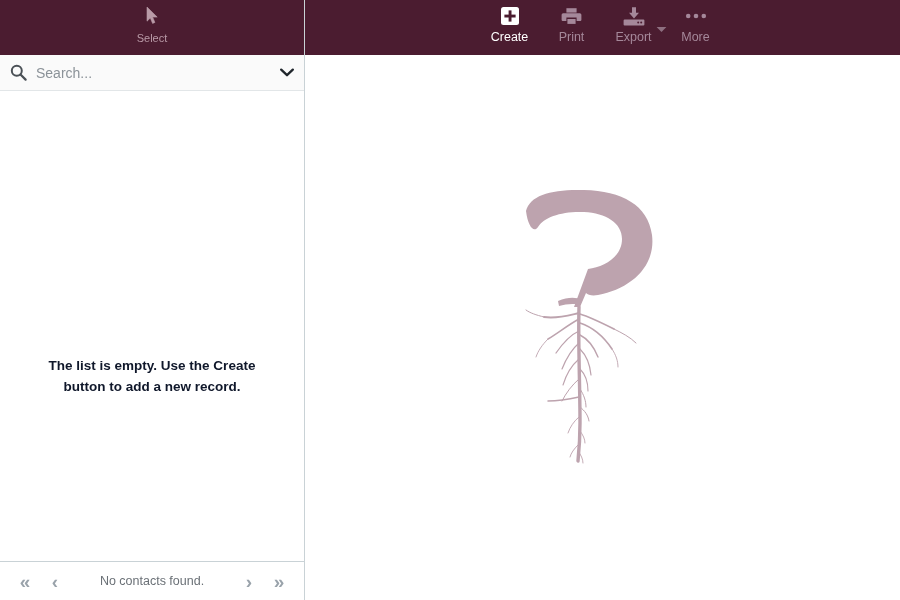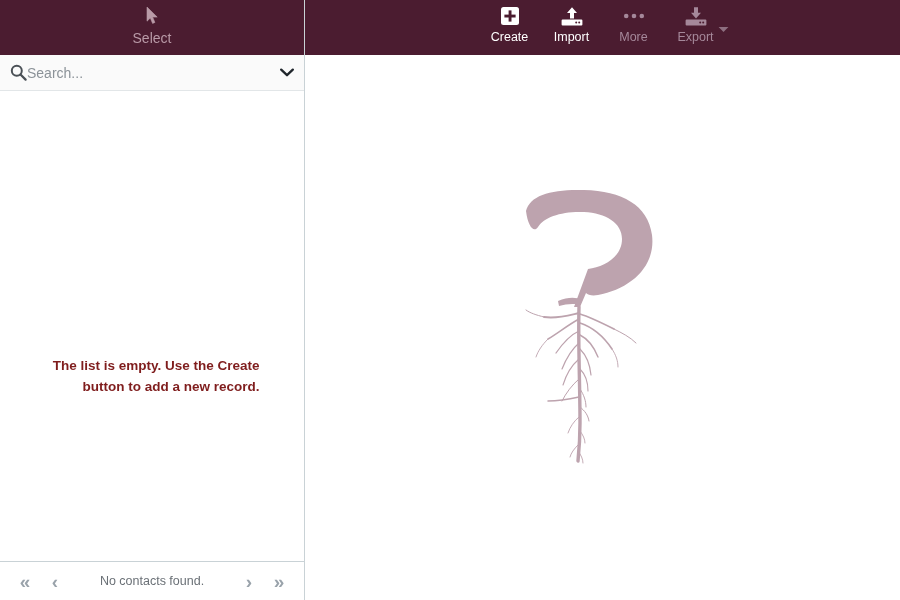--- a/index.html
+++ b/index.html
@@ -30,33 +30,34 @@
     align-items: center; justify-content: flex-start;
     padding-top: 4px;
     flex: 0 0 55px;
     position: relative;
   }
   #select-header .cursor-ico {
     height: 22px; width: 22px;
     display: flex; align-items: center; justify-content: center;
   }
   #select-header .tb-label {
-    font-size: 14px;
+    font-size: 11px;
     color: #b99aa7;
     line-height: 14px;
     margin-top: 5px;
   }
 
   #search-bar {
     height: 36px;
     flex: 0 0 36px;
     background: #fafafa;
     border-bottom: 1px solid #e2e6e8;
     display: flex; align-items: center;
     padding: 0 8px 0 10px;
+    gap: 9px;
   }
   #search-bar .mag { flex: 0 0 17px; display:flex; align-items:center; }
   #search-input {
     flex: 1 1 auto;
     border: none; outline: none;
     background: transparent;
     font-family: "Liberation Sans", sans-serif;
     font-size: 14px;
     color: #3b4045;
   }
@@ -72,25 +73,25 @@
     background: #ffffff;
     position: relative;
     display: flex;
     align-items: flex-start;
     justify-content: center;
     border-bottom: 1px solid #c9d2d6;
   }
   #empty-msg {
     margin-top: 264px;
     width: 215px;
-    text-align: right;
+    text-align: center;
     font-size: 13.5px;
     font-weight: bold;
     line-height: 21px;
-    color: #7f1d1d;
+    color: #0f172a;
   }
 
   #pagination {
     height: 38px;
     flex: 0 0 38px;
     background: #ffffff;
     display: flex; align-items: center;
     padding: 0 10px;
   }
   #pagination .pg-btn {
@@ -229,61 +230,60 @@
         <span class="tb-ico">
           <svg width="20" height="20" viewBox="0 0 20 20">
             <rect x="1" y="1" width="18" height="18" rx="2.5" fill="#ffffff"></rect>
             <rect x="8.6" y="4.4" width="2.9" height="11.2" fill="#4b1c30"></rect>
             <rect x="4.4" y="8.6" width="11.2" height="2.9" fill="#4b1c30"></rect>
           </svg>
         </span>
         <span class="tb-label">Create</span>
       </div>
 
-
-
-
-      <div class="tb-item enabled">
-        <span class="tb-ico">
-          <svg width="22" height="21" viewBox="0 0 22 21">
-            <path d="M11 1.2 L16.0 7.0 h-3.0 v5.6 h-4.0 v-5.6 h-3.0 z" fill="#ffffff"></path>
-            <path d="M1.6 13.4 h18.8 a1.0 1.0 0 0 1 1.0 1.0 v4.0 a1.0 1.0 0 0 1 -1.0 1.0 h-18.8 a1.0 1.0 0 0 1 -1.0 -1.0 v-4.0 a1.0 1.0 0 0 1 1.0 -1.0 z" fill="#ffffff"></path>
-            <circle cx="15.2" cy="16.4" r="1.0" fill="#4b1c30"></circle>
-            <circle cx="18.2" cy="16.4" r="1.0" fill="#4b1c30"></circle>
-          </svg>
-        </span>
-        <span class="tb-label">Import</span>
-      </div>
-
       <div class="tb-item disabled">
         <span class="tb-ico">
-          <svg width="22" height="8" viewBox="0 0 22 8">
-            <circle cx="3.2" cy="4" r="2.3" fill="#a5889a"></circle>
-            <circle cx="11.0" cy="4" r="2.3" fill="#a5889a"></circle>
-            <circle cx="18.8" cy="4" r="2.3" fill="#a5889a"></circle>
-          </svg>
-        </span>
-        <span class="tb-label">More</span>
+          <svg width="21" height="20" viewBox="0 0 21 20">
+            <path d="M5.4 2.2 h10.2 v4.4 h-10.2 z" fill="#a5889a"></path>
+            <path d="M2.2 7.2 h16.6 a1.6 1.6 0 0 1 1.6 1.6 v5.0 a1.2 1.2 0 0 1 -1.2 1.2 h-3.6 v-3.6 h-10.2 v3.6 h-3.6 a1.2 1.2 0 0 1 -1.2 -1.2 v-5.0 a1.6 1.6 0 0 1 1.6 -1.6 z" fill="#a5889a"></path>
+            <path d="M6.4 13.0 h8.2 v4.9 h-8.2 z" fill="#a5889a"></path>
+          </svg>
+        </span>
+        <span class="tb-label">Print</span>
       </div>
+
+
+
 
       <div class="tb-item disabled">
         <span class="tb-ico">
           <svg width="22" height="21" viewBox="0 0 22 21">
             <path d="M9.0 1.2 h4.0 v5.6 h3.0 L11.0 12.6 L6.0 6.8 h3.0 z" fill="#a5889a"></path>
             <path d="M1.6 13.4 h18.8 a1.0 1.0 0 0 1 1.0 1.0 v4.0 a1.0 1.0 0 0 1 -1.0 1.0 h-18.8 a1.0 1.0 0 0 1 -1.0 -1.0 v-4.0 a1.0 1.0 0 0 1 1.0 -1.0 z" fill="#a5889a"></path>
             <circle cx="15.2" cy="16.4" r="1.0" fill="#4b1c30"></circle>
             <circle cx="18.2" cy="16.4" r="1.0" fill="#4b1c30"></circle>
           </svg>
         </span>
         <span class="tb-label">Export</span>
         <span class="tb-caret">
           <svg width="11" height="7" viewBox="0 0 11 7">
             <path d="M0.6 1.0 L5.5 6.0 L10.4 1.0 Z" fill="#8e6f80"></path>
           </svg>
         </span>
+      </div>
+
+      <div class="tb-item disabled">
+        <span class="tb-ico">
+          <svg width="22" height="8" viewBox="0 0 22 8">
+            <circle cx="3.2" cy="4" r="2.3" fill="#a5889a"></circle>
+            <circle cx="11.0" cy="4" r="2.3" fill="#a5889a"></circle>
+            <circle cx="18.8" cy="4" r="2.3" fill="#a5889a"></circle>
+          </svg>
+        </span>
+        <span class="tb-label">More</span>
       </div>
 
     </div>
 
     <div id="content-area">
       <span id="watermark">
         <svg width="170" height="290" viewBox="0 0 170 290">
 
           <path d="M8 28
                    C 12 12, 34 6, 66 7

